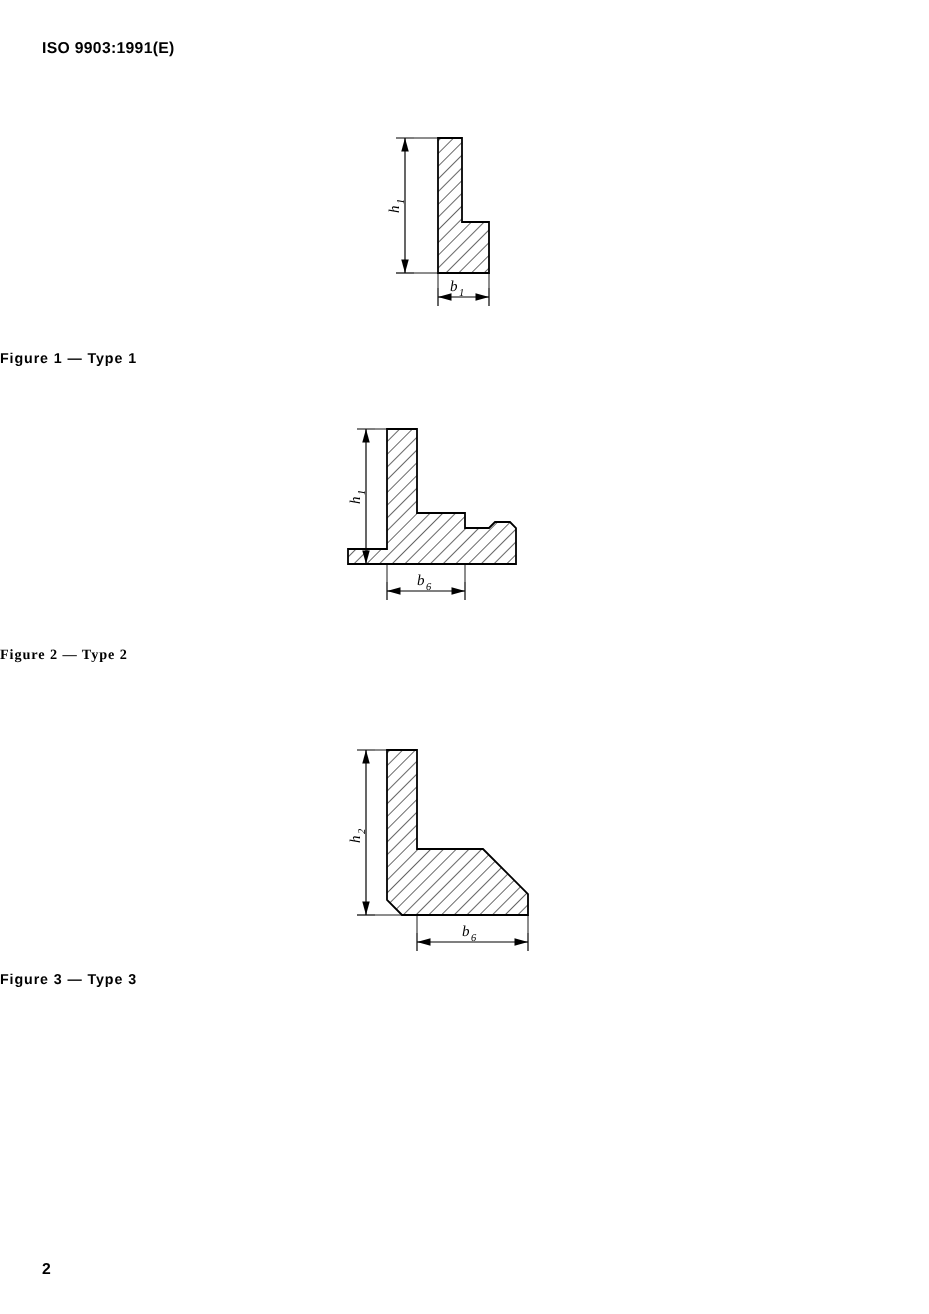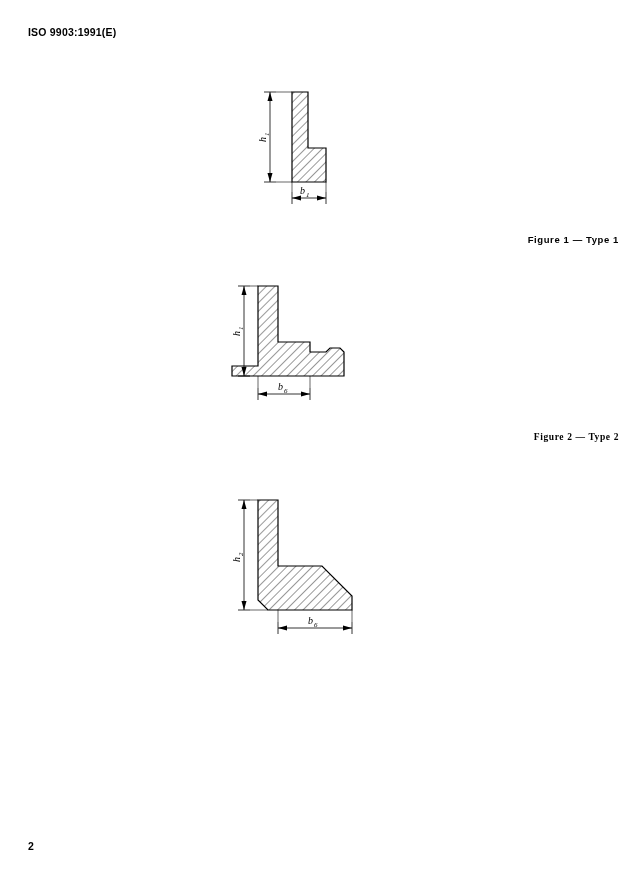--- a/index.html
+++ b/index.html
@@ -35,21 +35,21 @@
     top: 840px;
     font-size: 10.5px;
     font-weight: bold;
   }
   .figure-block {
     position: absolute;
     width: 619px;
   }
   .figure-caption {
     width: 619px;
-    text-align: right;
+    text-align: left;
     font-size: 9.5px;
     font-weight: bold;
     letter-spacing: 0.6px;
   }
   .fig-svg {
     display: block;
     margin: 0 auto;
   }
   
   #figure-1 { top: 80px; left: 0; }
@@ -200,17 +200,18 @@
         <line x1="278" y1="122" x2="278" y2="134" stroke-width="0.6"></line>
         <line x1="352" y1="122" x2="352" y2="134" stroke-width="0.6"></line>
         <polygon points="278,140 287,137.5 287,142.5" fill="#000" stroke="none"></polygon>
         <polygon points="352,140 343,137.5 343,142.5" fill="#000" stroke="none"></polygon>
       </g>
       <g transform="translate(308,136)">
         <text class="dim-label" x="0" y="0">b</text>
         <text class="dim-sub" x="6" y="3">6</text>
       </g>
     </svg>
+    <div class="figure-caption cap3">Figure  3  —  Type  3</div>
   </div>
 
   <div class="page-number">2</div>
 
 </div>
 
 </body></html>

